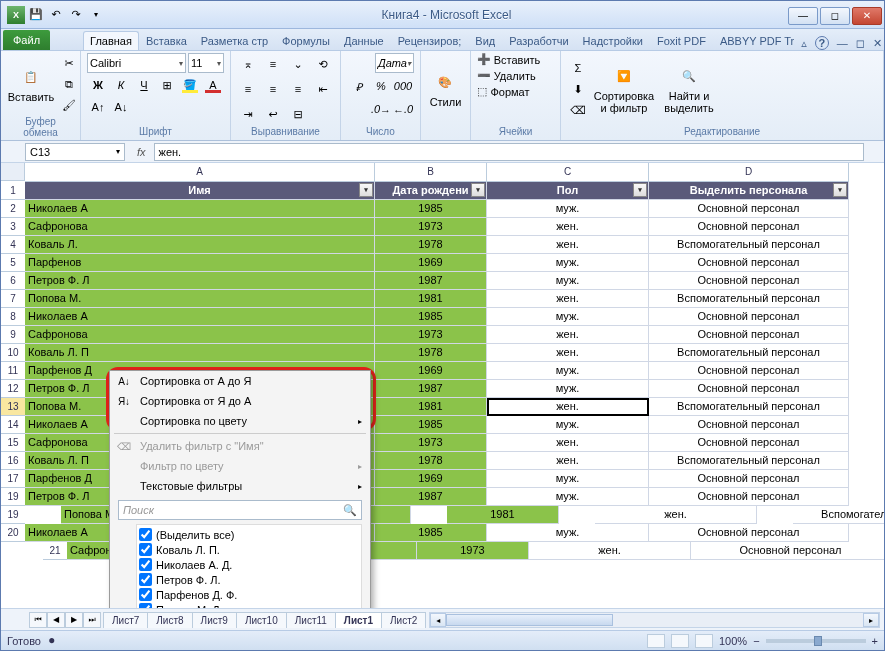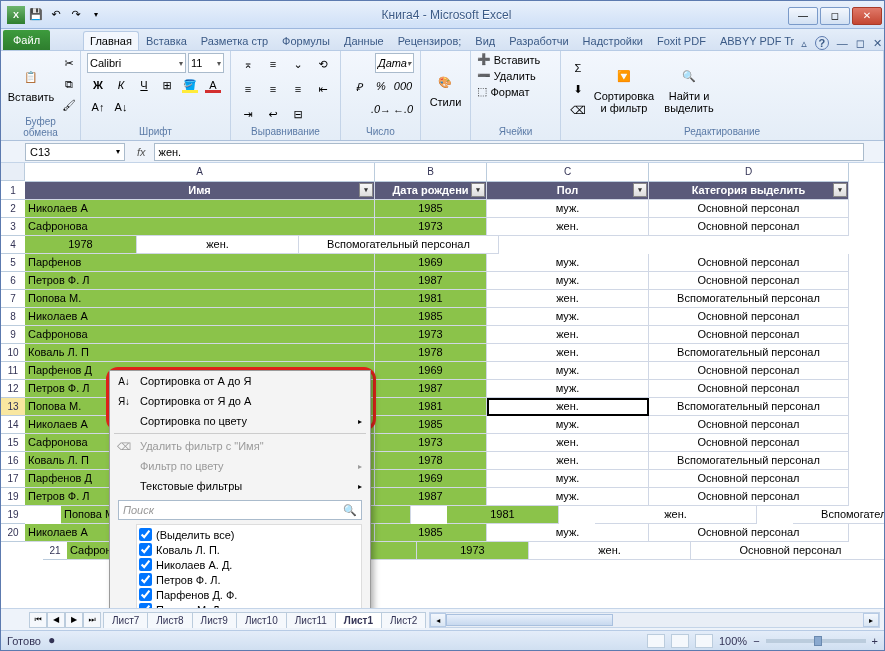--- a/index.html
+++ b/index.html
@@ -277,39 +277,40 @@
         <div class="colhdr wB">B</div>
         <div class="colhdr wC">C</div>
         <div class="colhdr wD">D</div>
       </div>
 
       <div style="display:flex;">
         <div class="rowhdr" style="width:24px;">1</div>
         <div class="cell wA hdr-cell"><span>Имя</span><div class="filter-btn">▾</div></div>
         <div class="cell wB hdr-cell"><span>Дата рождени</span><div class="filter-btn">▾</div></div>
         <div class="cell wC hdr-cell"><span>Пол</span><div class="filter-btn">▾</div></div>
-        <div class="cell wD hdr-cell"><span>Категория выделить</span><div class="filter-btn">▾</div></div>
+        <div class="cell wD hdr-cell"><span>Выделить персонала</span><div class="filter-btn">▾</div></div>
       </div>
       <div id="data-rows">
           <div style="display: flex;">
             <div class="rowhdr" style="width: 24px;">2</div>
             <div class="cell wA green">Николаев А</div>
             <div class="cell wB green center">1985</div>
             <div class="cell wC center">муж.</div>
             <div class="cell wD center">Основной персонал</div>
           </div>
           <div style="display: flex;">
             <div class="rowhdr" style="width: 24px;">3</div>
             <div class="cell wA green">Сафронова</div>
             <div class="cell wB green center">1973</div>
             <div class="cell wC center">жен.</div>
             <div class="cell wD center">Основной персонал</div>
           </div>
           <div style="display: flex;">
             <div class="rowhdr" style="width: 24px;">4</div>
+            <div class="cell wA green">Коваль Л.</div>
             <div class="cell wB green center">1978</div>
             <div class="cell wC center">жен.</div>
             <div class="cell wD center">Вспомогательный персонал</div>
           </div>
           <div style="display: flex;">
             <div class="rowhdr" style="width: 24px;">5</div>
             <div class="cell wA green">Парфенов</div>
             <div class="cell wB green center">1969</div>
             <div class="cell wC center">муж.</div>
             <div class="cell wD center">Основной персонал</div>

